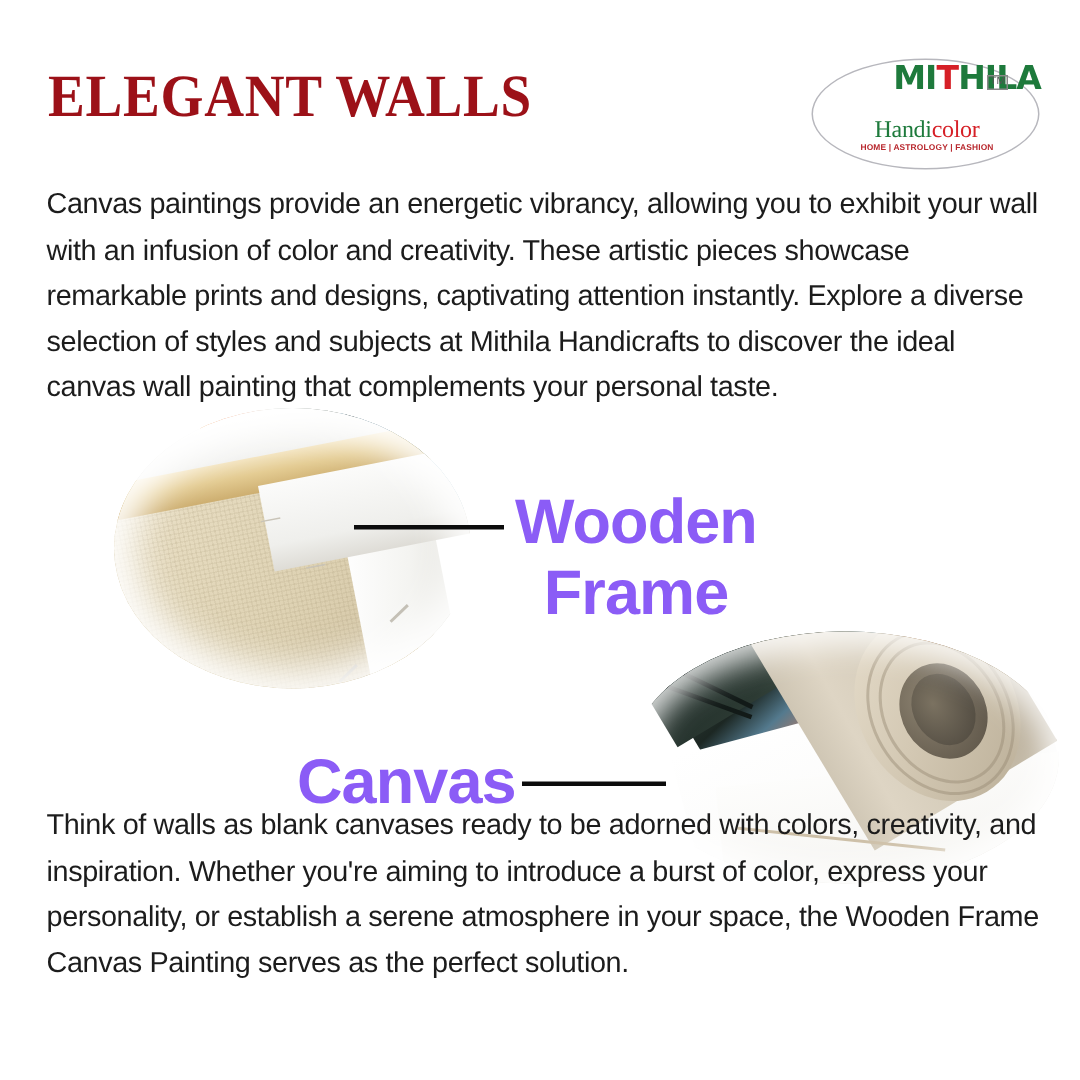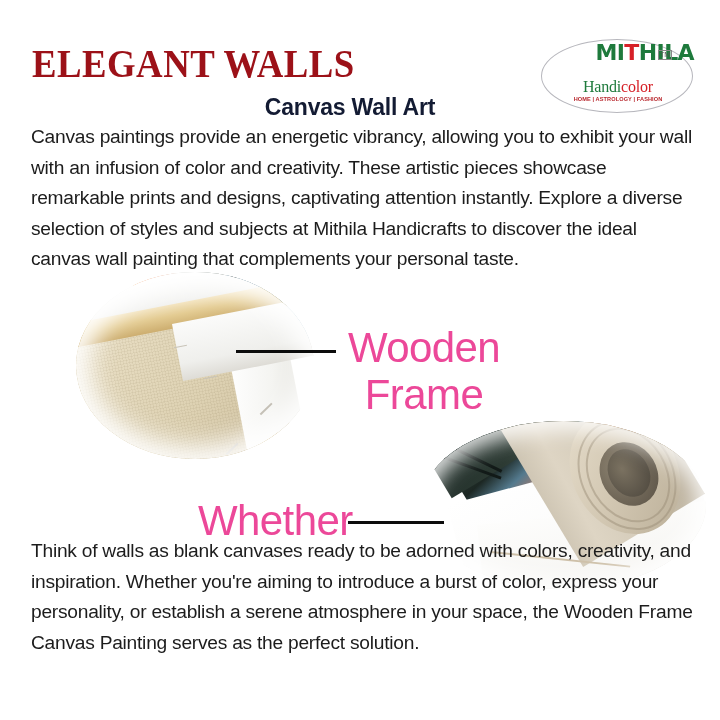--- a/index.html
+++ b/index.html
@@ -357,22 +357,22 @@
   .leader {
     position: absolute;
     height: 3.4px;
     background: #0c0c0c;
   }
   .leader-wooden { left: 236px; top: 350px; width: 100px; }
   .leader-canvas { left: 348px; top: 521px; width: 96px; }
 
   .callout {
     position: absolute;
-    font-weight: normal;
-    color: #ec4899;
+    font-weight: bold;
+    color: #8b5cf6;
     letter-spacing: -0.6px;
   }
   .callout-wooden {
     left: 334px;
     top: 324px;
     width: 180px;
     text-align: center;
     font-size: 42px;
     line-height: 47px;
   }
@@ -383,21 +383,20 @@
     line-height: 46px;
   }
 </style>
 </head>
 <body>
 
 <div class="header">
 
   <div class="brand-title">ELEGANT WALLS</div>
 
-  <div class="subtitle">Canvas Wall Art</div>
 
   <div class="logo">
     <div class="logo-inner">
 
       <div class="logo-main">
         <span class="lg-green">MI</span><span class="lg-red">T</span><span class="lg-green">HILA</span>
       </div>
 
       <div class="logo-tm">TM</div>
 
@@ -446,15 +445,15 @@
   <div class="pr-roll-hole"></div>
   <div class="pr-roll-hole-in"></div>
   <div class="pr-crease"></div>
   <div class="pr-shadow"></div>
 </div>
 
 <div class="leader leader-wooden"></div>
 <div class="callout callout-wooden">Wooden Frame</div>
 
 <div class="leader leader-canvas"></div>
-<div class="callout callout-canvas">Whether</div>
+<div class="callout callout-canvas">Canvas</div>
 
 <div class="para para-bottom">Think of walls as blank canvases ready to be adorned with colors, creativity, and inspiration. Whether you're aiming to introduce a burst of color, express your personality, or establish a serene atmosphere in your space, the Wooden Frame Canvas Painting serves as the perfect solution.</div>
 
 </body></html>

